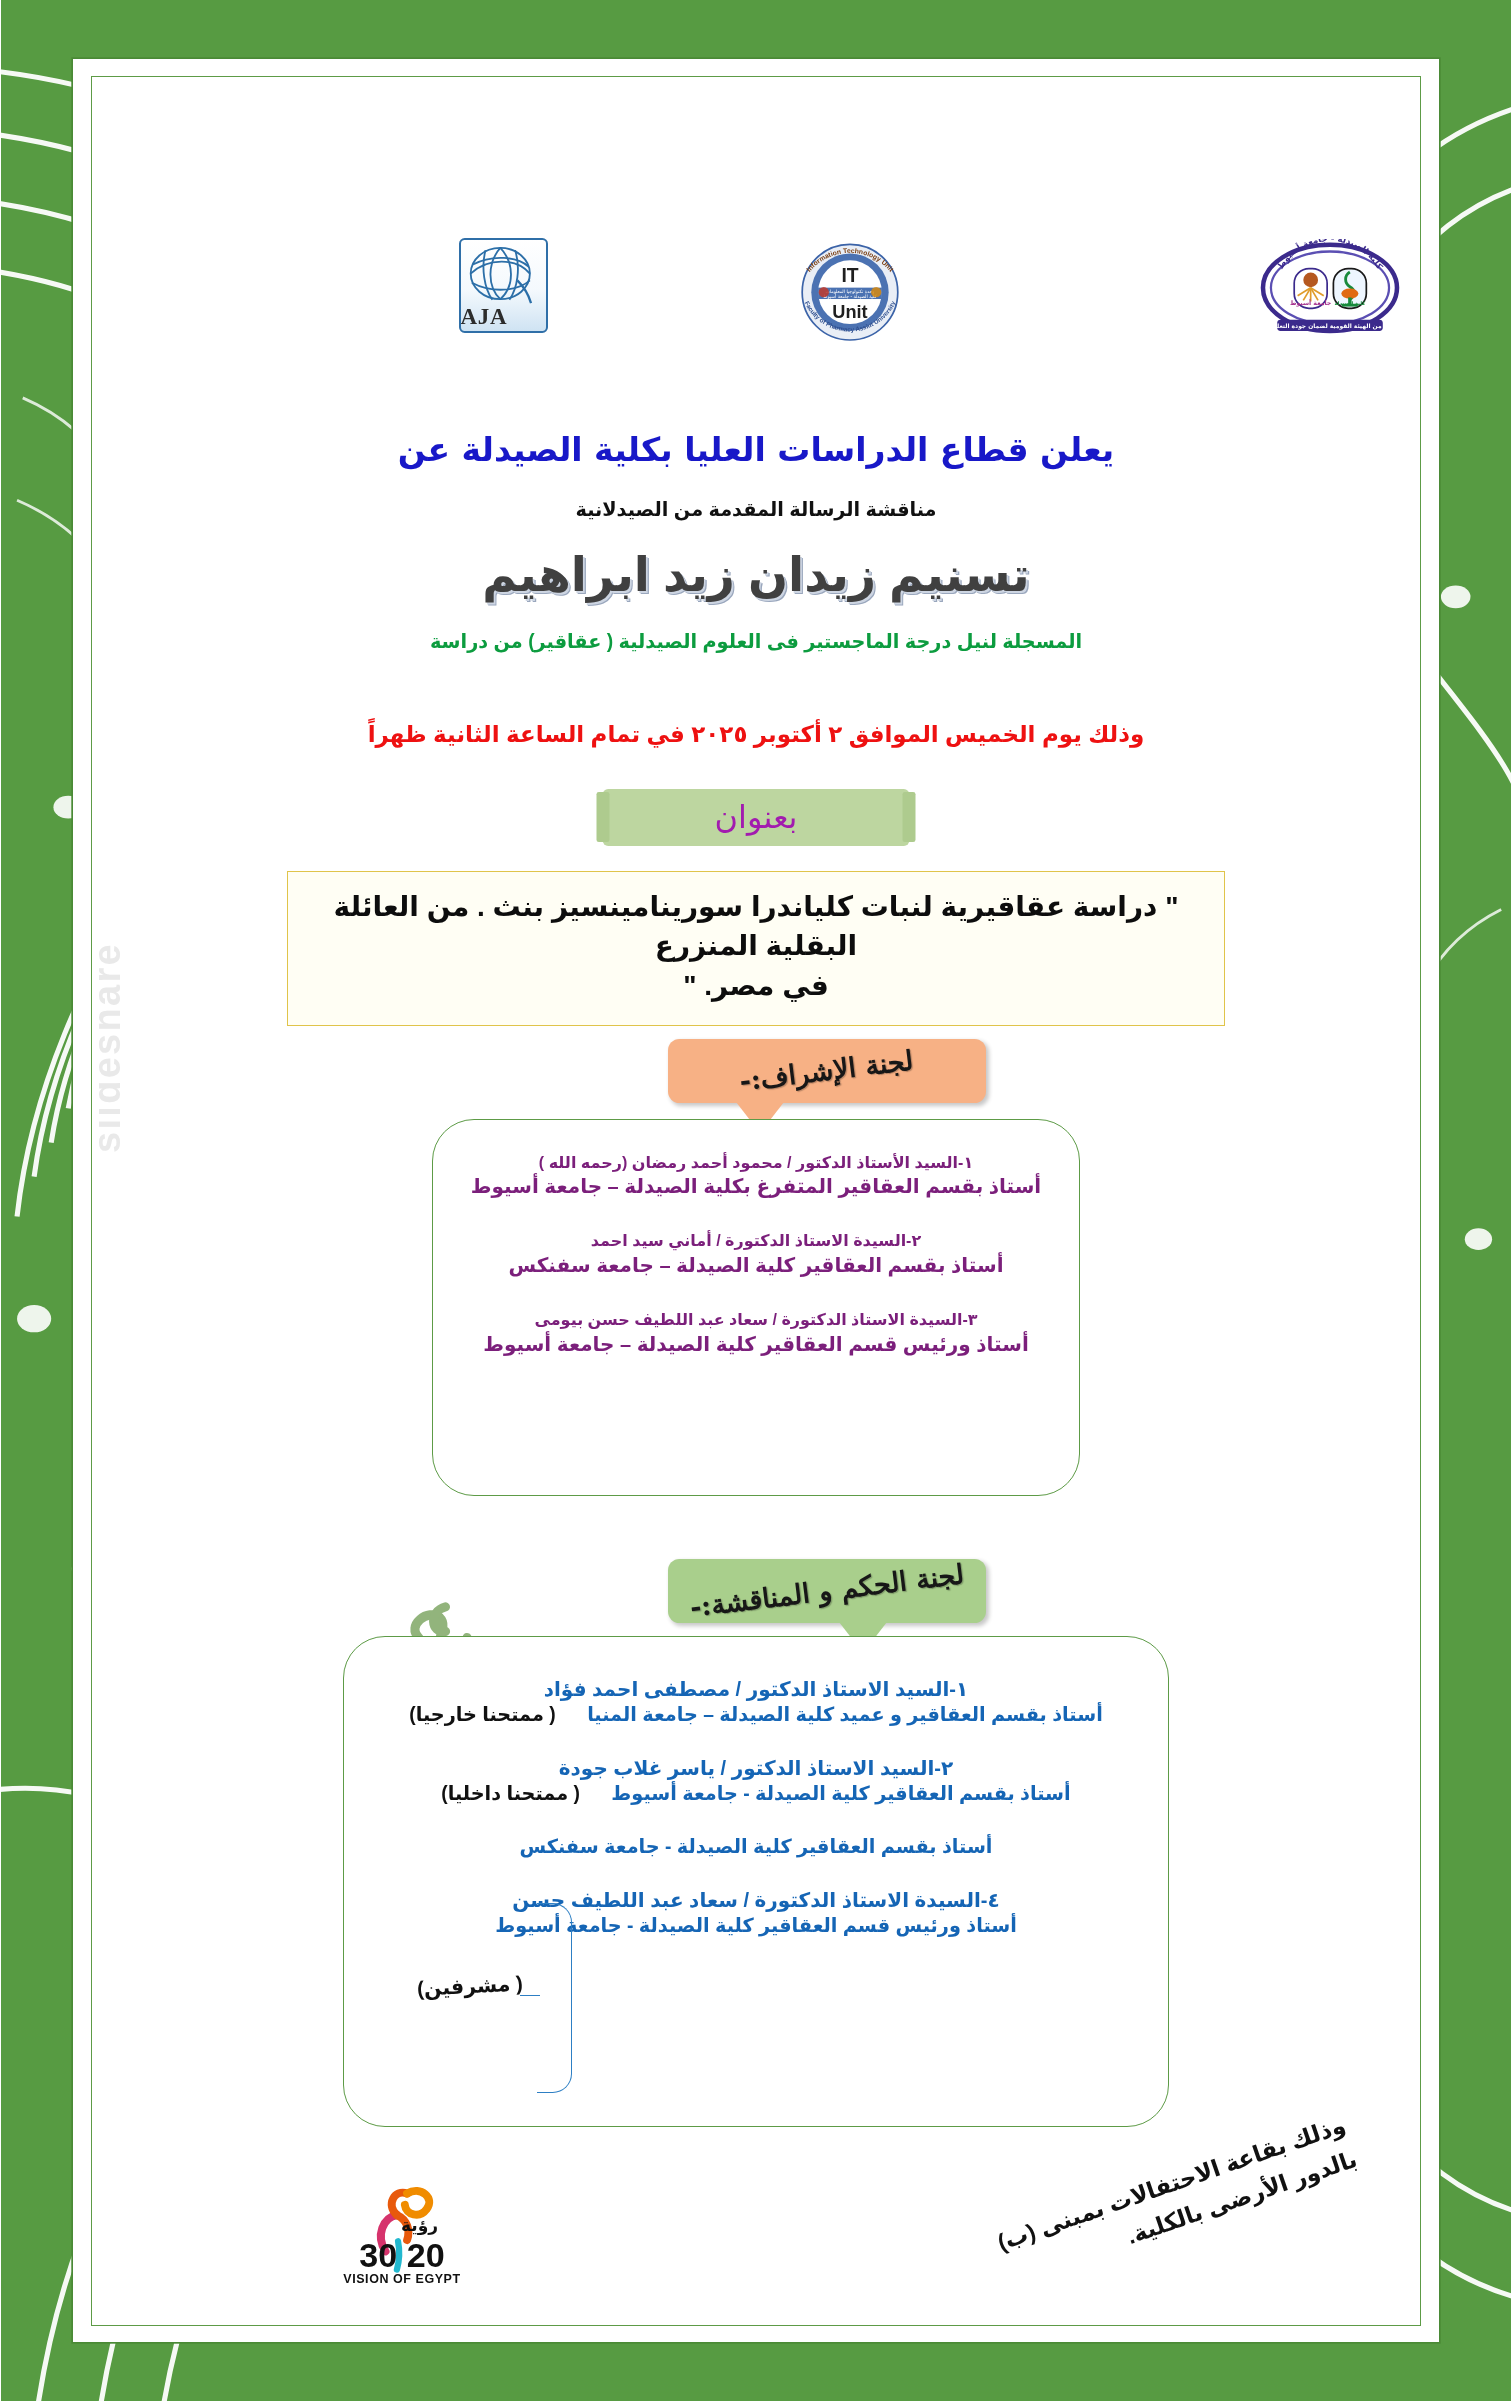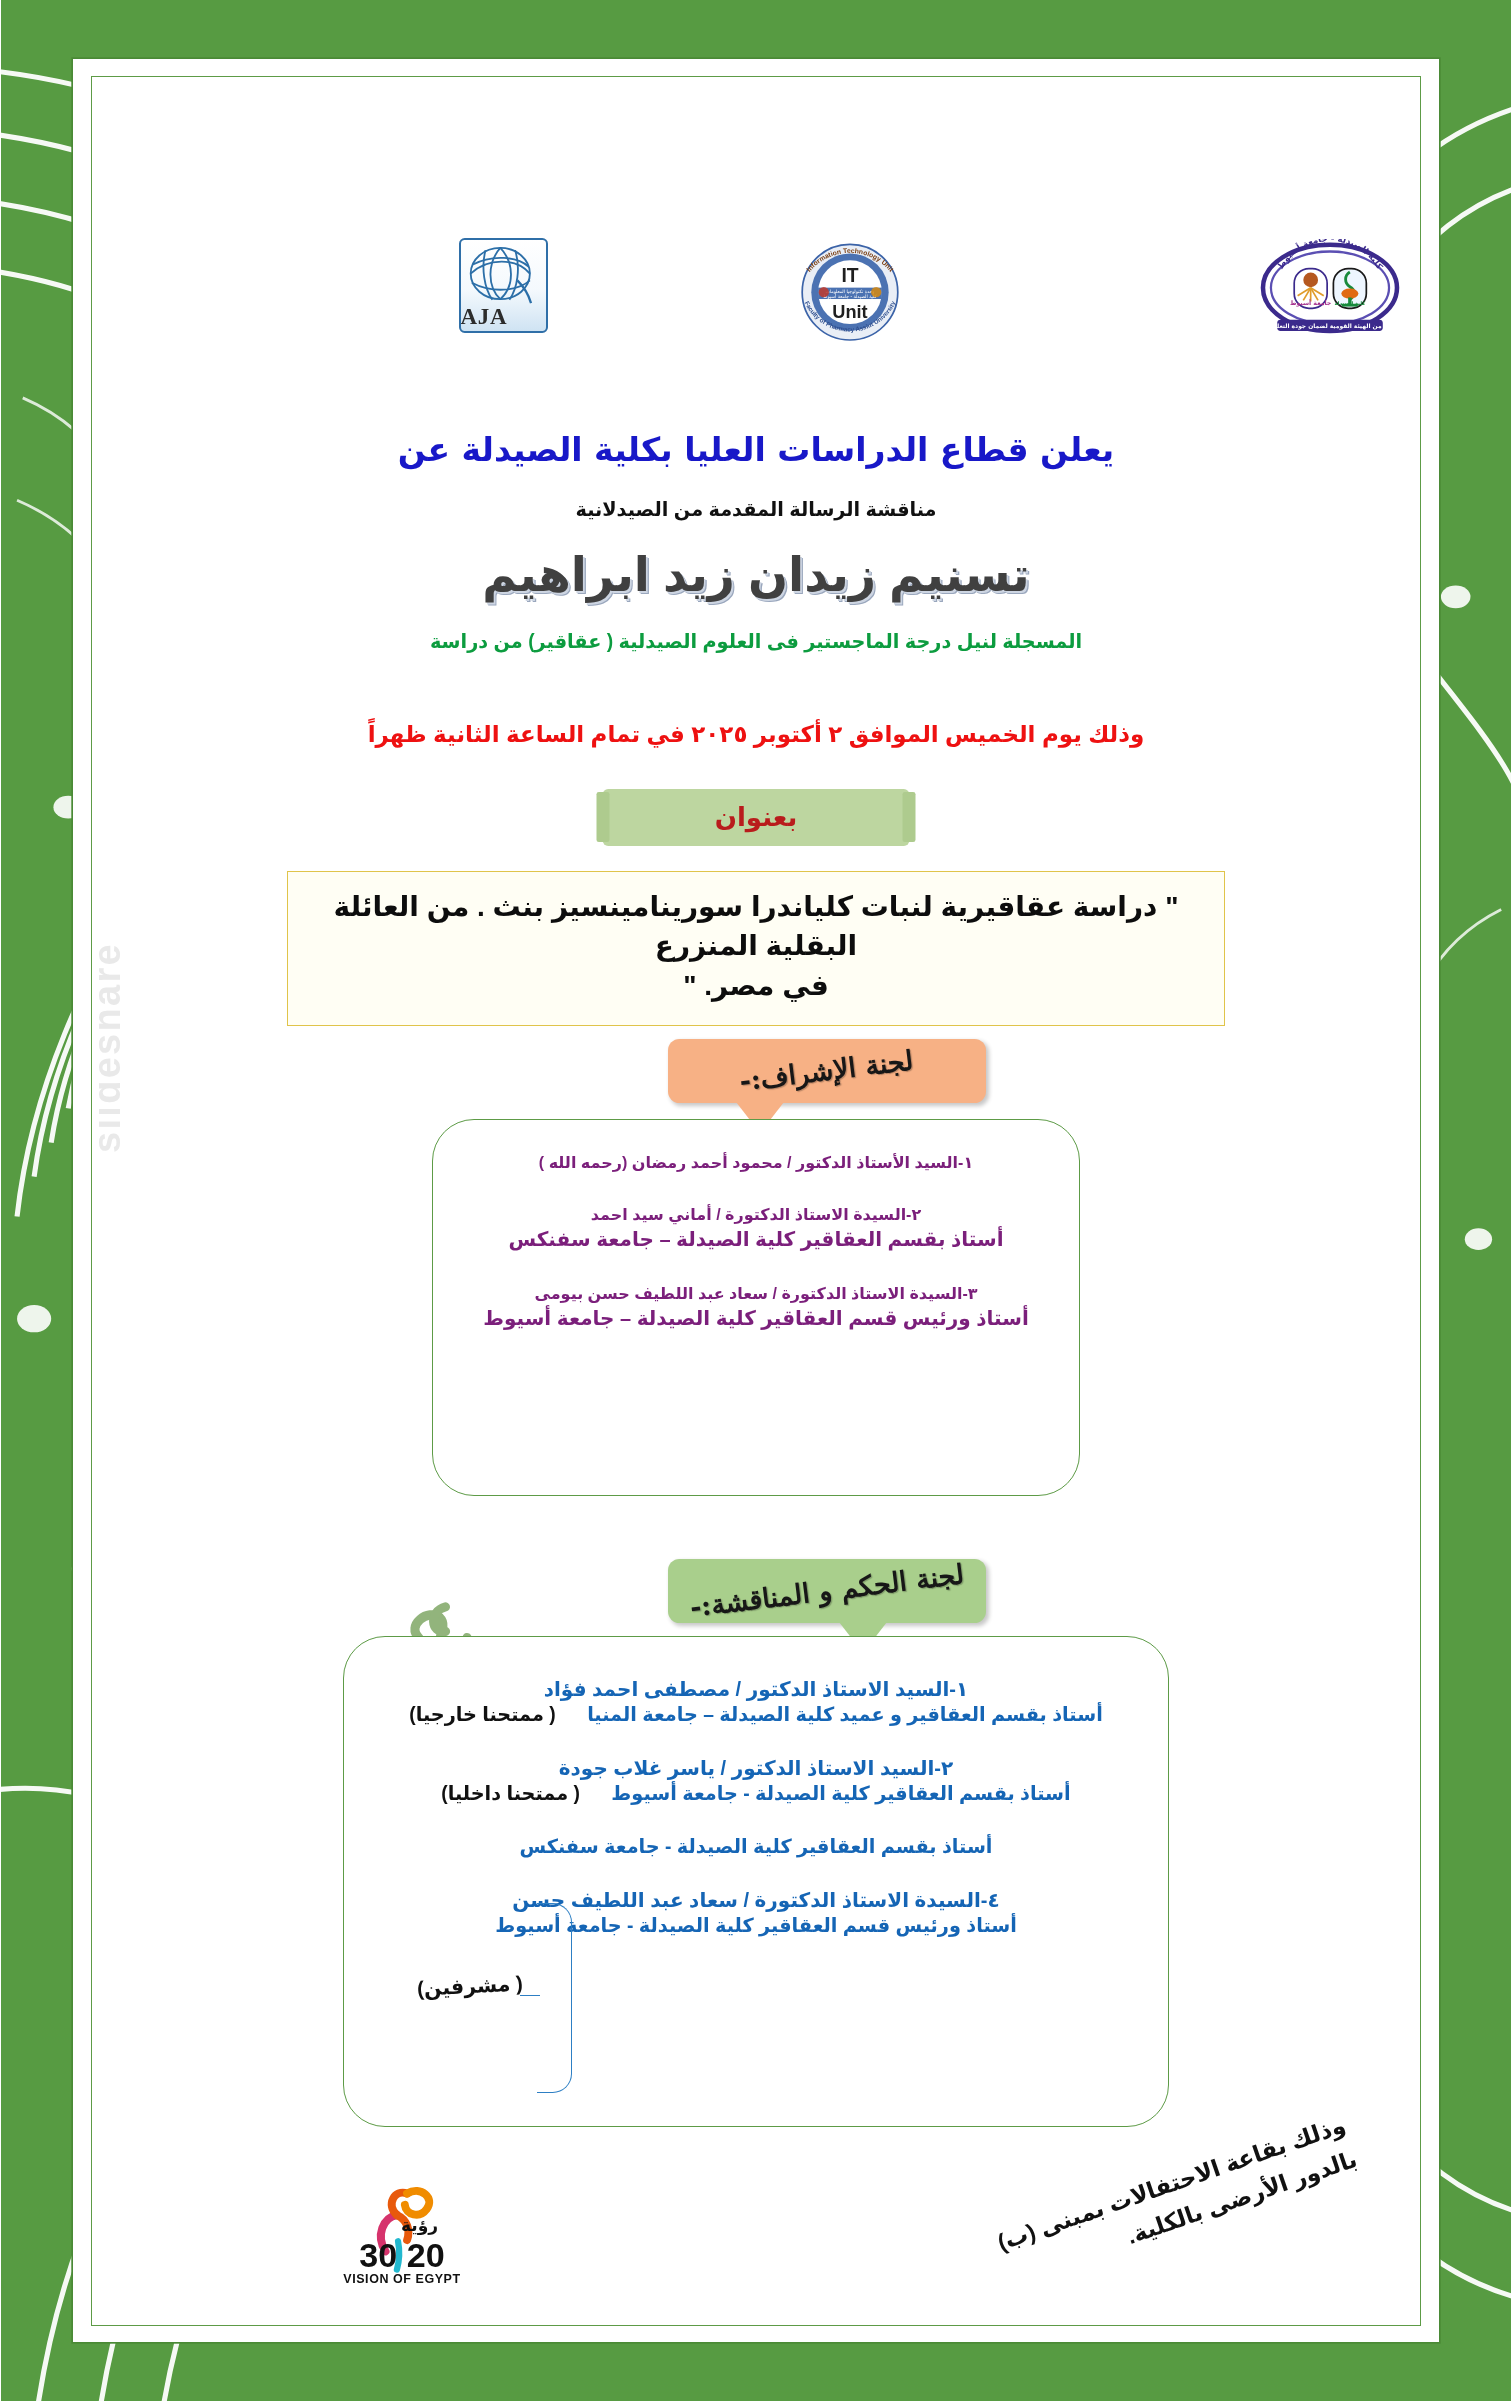--- a/index.html
+++ b/index.html
@@ -117,21 +117,21 @@
   }
 
   
   .title-label{
     position:absolute;left:50%;top:705px;transform:translateX(-50%);
     background:#bdd6a0;
     width:307px;height:57px;
     border-radius:5.7px 5.7px 5.7px 5.7px;
     box-shadow:inset 0 0 0 0 #b3cd95;
     display:flex;align-items:center;justify-content:center;
-    font-size:26px;font-weight:700;color:#b91c1c;direction:rtl;
+    font-size:32px;font-weight:400;color:#a21caf;direction:rtl;
     letter-spacing:3.4px;
   }
   .title-label:before,.title-label:after{
     content:"";position:absolute;top:3.4px;bottom:3.4px;width:12.5px;
     background:#aecb8e;border-radius:2.3px;
   }
   .title-label:before{left:-5.7px;}
   .title-label:after{right:-5.7px;}
 
   
@@ -389,20 +389,21 @@
 
       <div class="callout callout-sup">
         <span class="c-txt">لجنة الإشراف:-</span>
         <span class="tail"></span>
       </div>
       <div class="round-box box-sup"></div>
 
       <div class="sup-list">
         <div class="member">
           <div class="m-name">١-السيد الأستاذ الدكتور / محمود أحمد رمضان (رحمه الله )</div>
+          <div class="m-role">أستاذ بقسم العقاقير المتفرغ بكلية الصيدلة – جامعة أسيوط</div>
         </div>
         <div class="member">
           <div class="m-name">٢-السيدة الاستاذ الدكتورة / أماني سيد احمد</div>
           <div class="m-role">أستاذ بقسم العقاقير كلية الصيدلة – جامعة سفنكس</div>
         </div>
         <div class="member">
           <div class="m-name">٣-السيدة الاستاذ الدكتورة / سعاد عبد اللطيف حسن بيومى</div>
           <div class="m-role">أستاذ ورئيس قسم العقاقير كلية الصيدلة – جامعة أسيوط</div>
         </div>
       </div>

